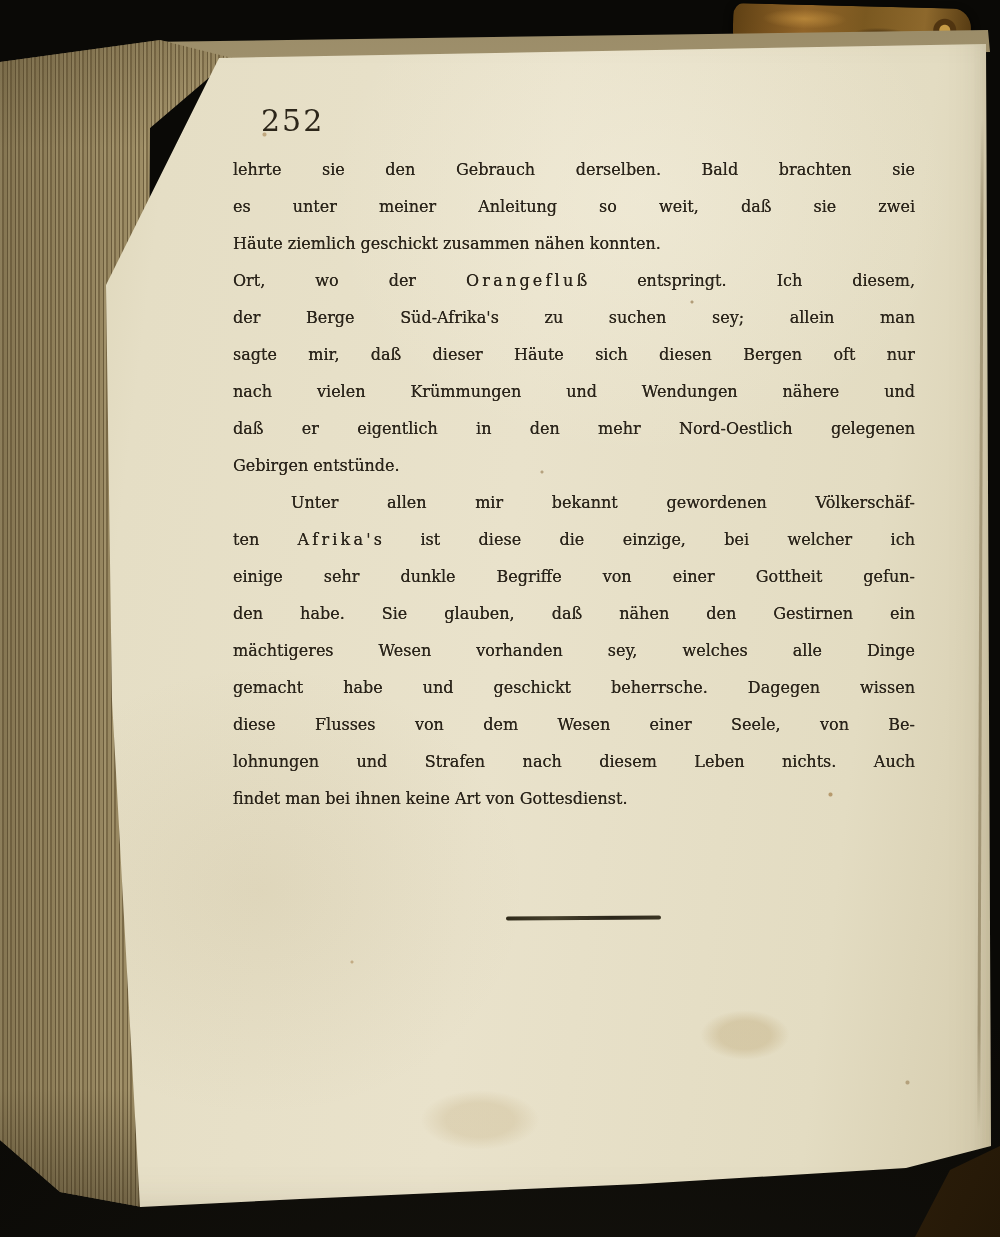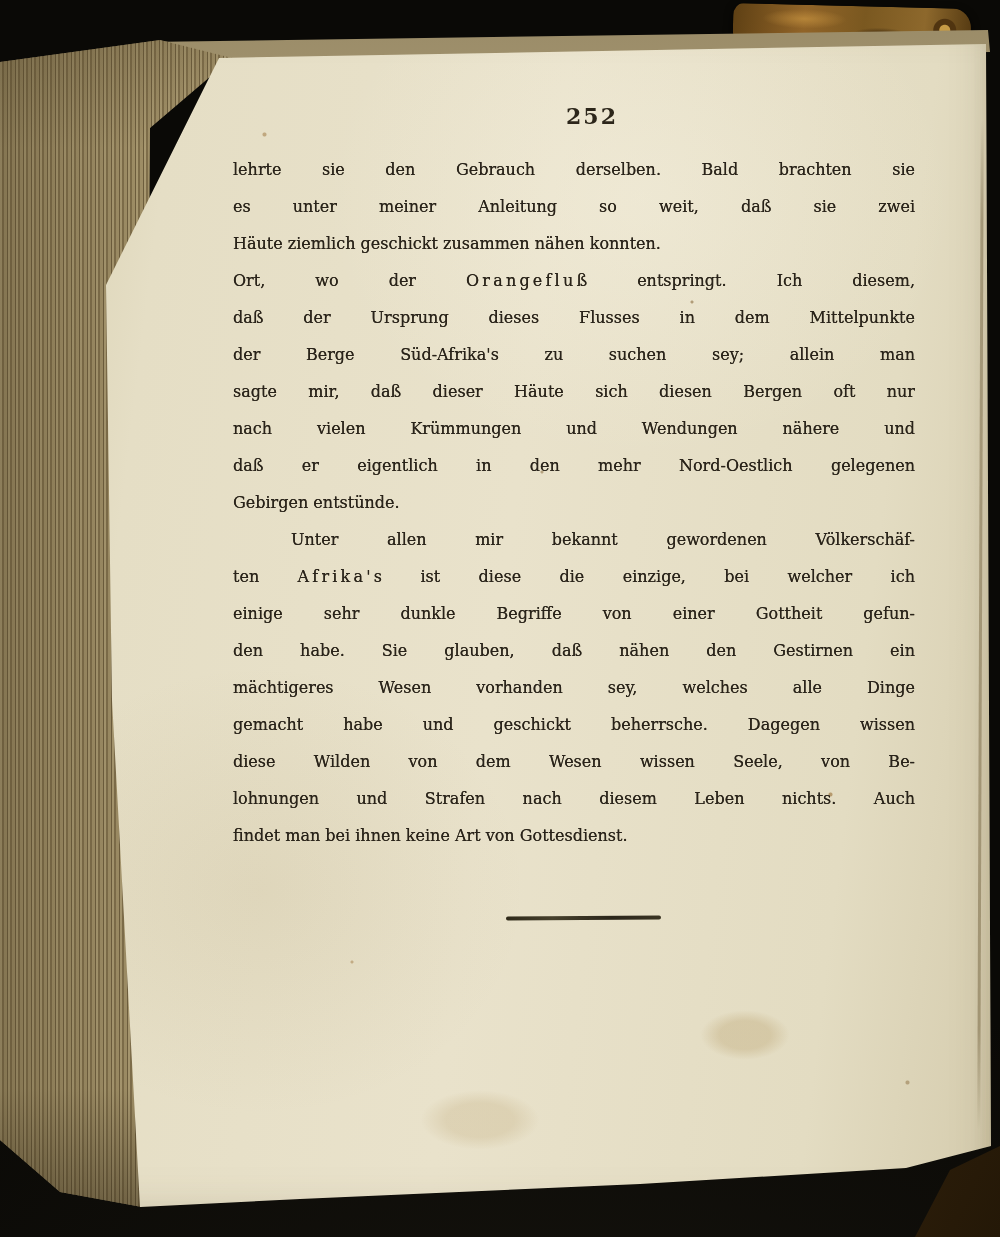--- a/index.html
+++ b/index.html
@@ -81,22 +81,22 @@
   }
   
   .page-fold {
     position:absolute; left:979px; top:120px; width:3px; height:1010px;
     background:linear-gradient(180deg, rgba(0,0,0,0), rgba(108,90,54,0.45) 10% 90%, rgba(0,0,0,0));
     transform:rotate(0.2deg);
   }
 
   .page-number {
     position:absolute; left:233px; top:103px; width:690px;
-    text-align:center; text-indent:28px;
-    font-weight:700; font-size:22px; letter-spacing:2px;
+    text-indent:28px;
+    font-weight:400; font-size:30px; letter-spacing:2px;
     color:#2c261a;
   }
 
   .text-block { position:absolute; left:233px; top:151px; width:682px; }
   .line {
     font-weight:400; font-size:16px; line-height:37px; height:37px;
     color:#29231a; text-align:justify; text-align-last:justify;
     text-justify:inter-word;
     text-shadow:0 0 0.6px rgba(35,28,14,0.85);
   }
@@ -119,31 +119,30 @@
   <div class="brown-patch"></div>
 
   <div class="page">
     <div class="page-fold"></div>
     <div class="page-number">252</div>
     <div class="text-block">
         <div class="line">lehrte sie den Gebrauch derselben. Bald brachten sie</div>
         <div class="line">es unter meiner Anleitung so weit, daß sie zwei</div>
         <div class="line para-end">Häute ziemlich geschickt zusammen nähen konnten.</div>
         <div class="line">Ort, wo der O r a n g e f l u ß entspringt. Ich diesem,</div>
-        <div class="line">daß der Ursprung dieses Flusses in dem Mittelpunkte</div>
         <div class="line">der Berge Süd-Afrika's zu suchen sey; allein man</div>
         <div class="line">sagte mir, daß dieser Häute sich diesen Bergen oft nur</div>
         <div class="line">nach vielen Krümmungen und Wendungen nähere und</div>
         <div class="line">daß er eigentlich in den mehr Nord-Oestlich gelegenen</div>
         <div class="line para-end">Gebirgen entstünde.</div>
         <div class="line indent">Unter allen mir bekannt gewordenen Völkerschäf-</div>
         <div class="line">ten A f r i k a ' s ist diese die einzige, bei welcher ich</div>
         <div class="line">einige sehr dunkle Begriffe von einer Gottheit gefun-</div>
         <div class="line">den habe. Sie glauben, daß nähen den Gestirnen ein</div>
         <div class="line">mächtigeres Wesen vorhanden sey, welches alle Dinge</div>
         <div class="line">gemacht habe und geschickt beherrsche. Dagegen wissen</div>
-        <div class="line">diese Wilden von dem Wesen wissen Seele, von Be-</div>
+        <div class="line">diese Flusses von dem Wesen einer Seele, von Be-</div>
         <div class="line">lohnungen und Strafen nach diesem Leben nichts. Auch</div>
         <div class="line para-end">findet man bei ihnen keine Art von Gottesdienst.</div>
       </div>
     <div class="divider"></div>
   </div>
 </div>
 
 </body></html>

